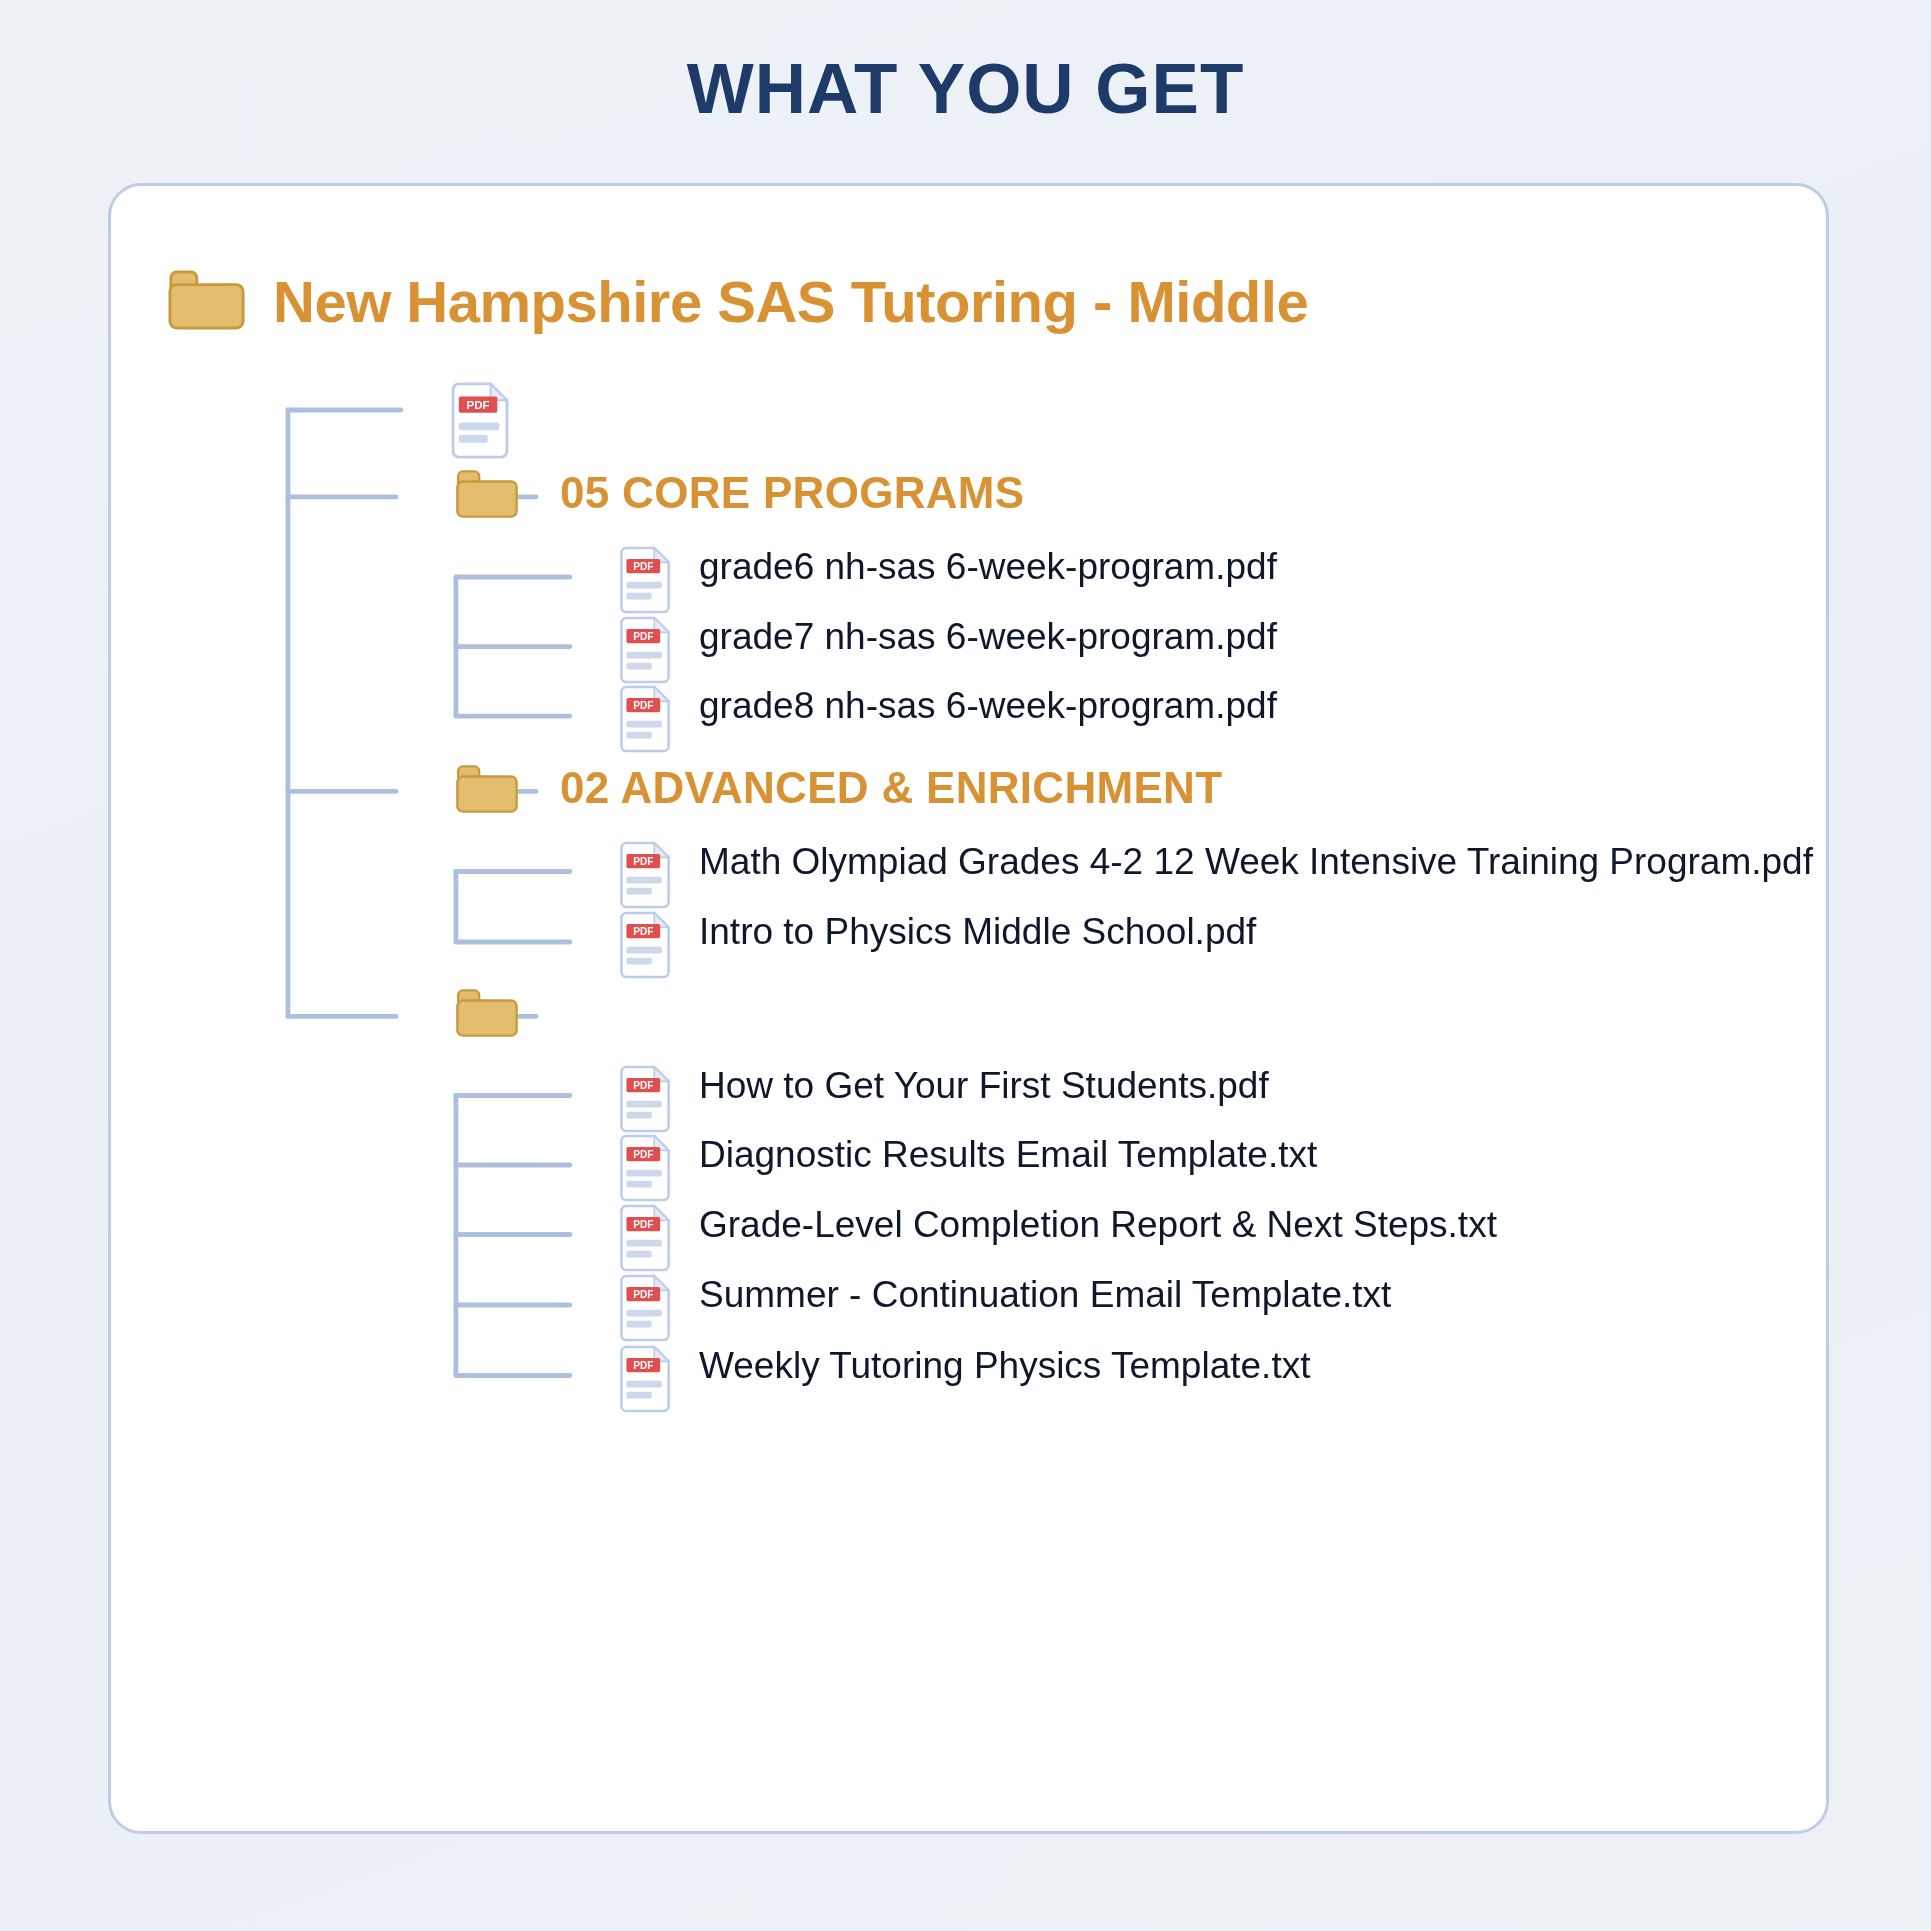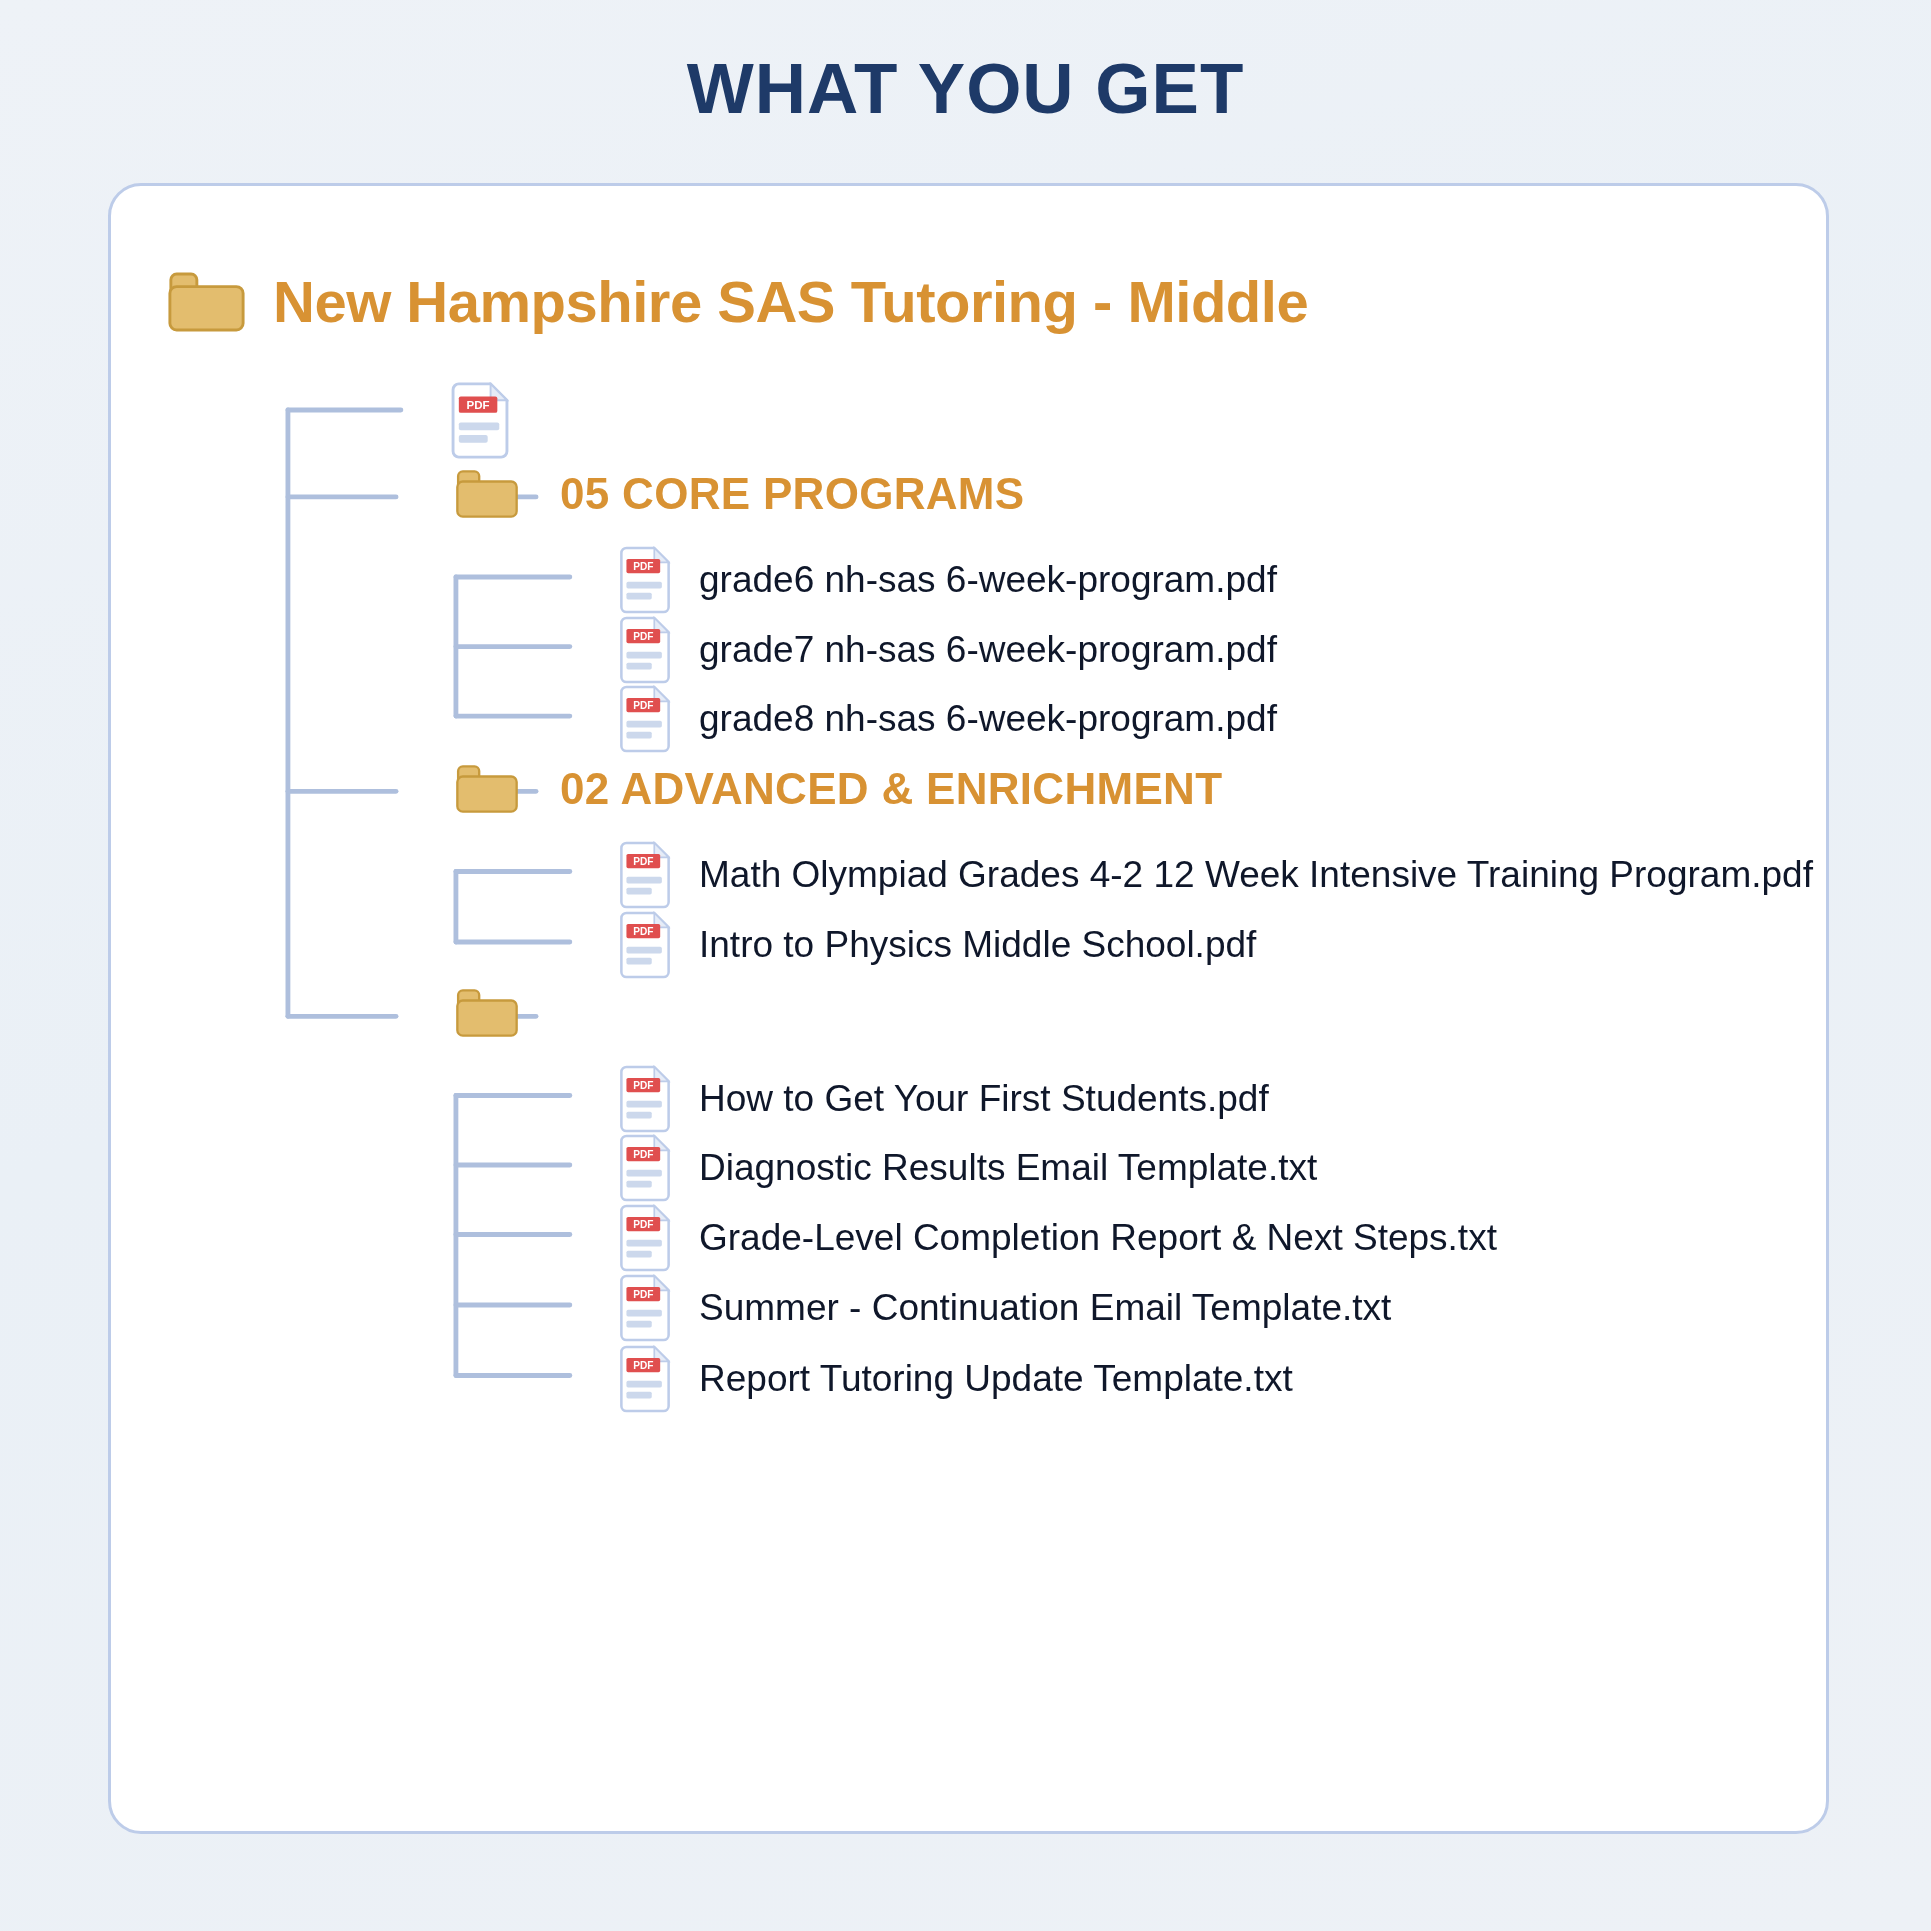--- a/index.html
+++ b/index.html
@@ -62,21 +62,21 @@
     top: 0;
     width: 1721px;
     height: 1651px;
     pointer-events: none;
   }
 
   
   .row {
     position: absolute;
     display: flex;
-    align-items: center;
+    align-items: flex-start;
     white-space: nowrap;
   }
 
   
   .row-root {
     left: 56px;
     top: 82px;
   }
   .row-root .label {
     font-size: 58px;
@@ -331,19 +331,19 @@
 
       <div class="row row-leaf" style="top:1159px">
         <svg class="doc-icon" width="54" height="68" viewBox="0 0 64 80" xmlns="http://www.w3.org/2000/svg">
           <path d="M4 8 a6 6 0 0 1 6 -6 h33 l17 17 v53 a6 6 0 0 1 -6 6 h-44 a6 6 0 0 1 -6 -6 z" fill="#ffffff" stroke="#bdcce9" stroke-width="3"></path>
           <path d="M43 2 l17 17 h-17 z" fill="#e6ecf7" stroke="#bdcce9" stroke-width="2"></path>
           <rect x="10" y="15" width="40" height="17" rx="2" fill="#e04f4f"></rect>
           <text x="30" y="28" font-family="Liberation Sans, sans-serif" font-size="12" font-weight="700" fill="#ffffff" text-anchor="middle">PDF</text>
           <rect x="10" y="42" width="42" height="8" rx="2" fill="#ccd8ec"></rect>
           <rect x="10" y="55" width="30" height="8" rx="2" fill="#ccd8ec"></rect>
         </svg>
-        <span class="label">Report Tutoring Update Template.txt</span>
+        <span class="label">Weekly Tutoring Physics Template.txt</span>
       </div>
 
     </div>
   </div>
 </div>
 
 
 </body></html>

